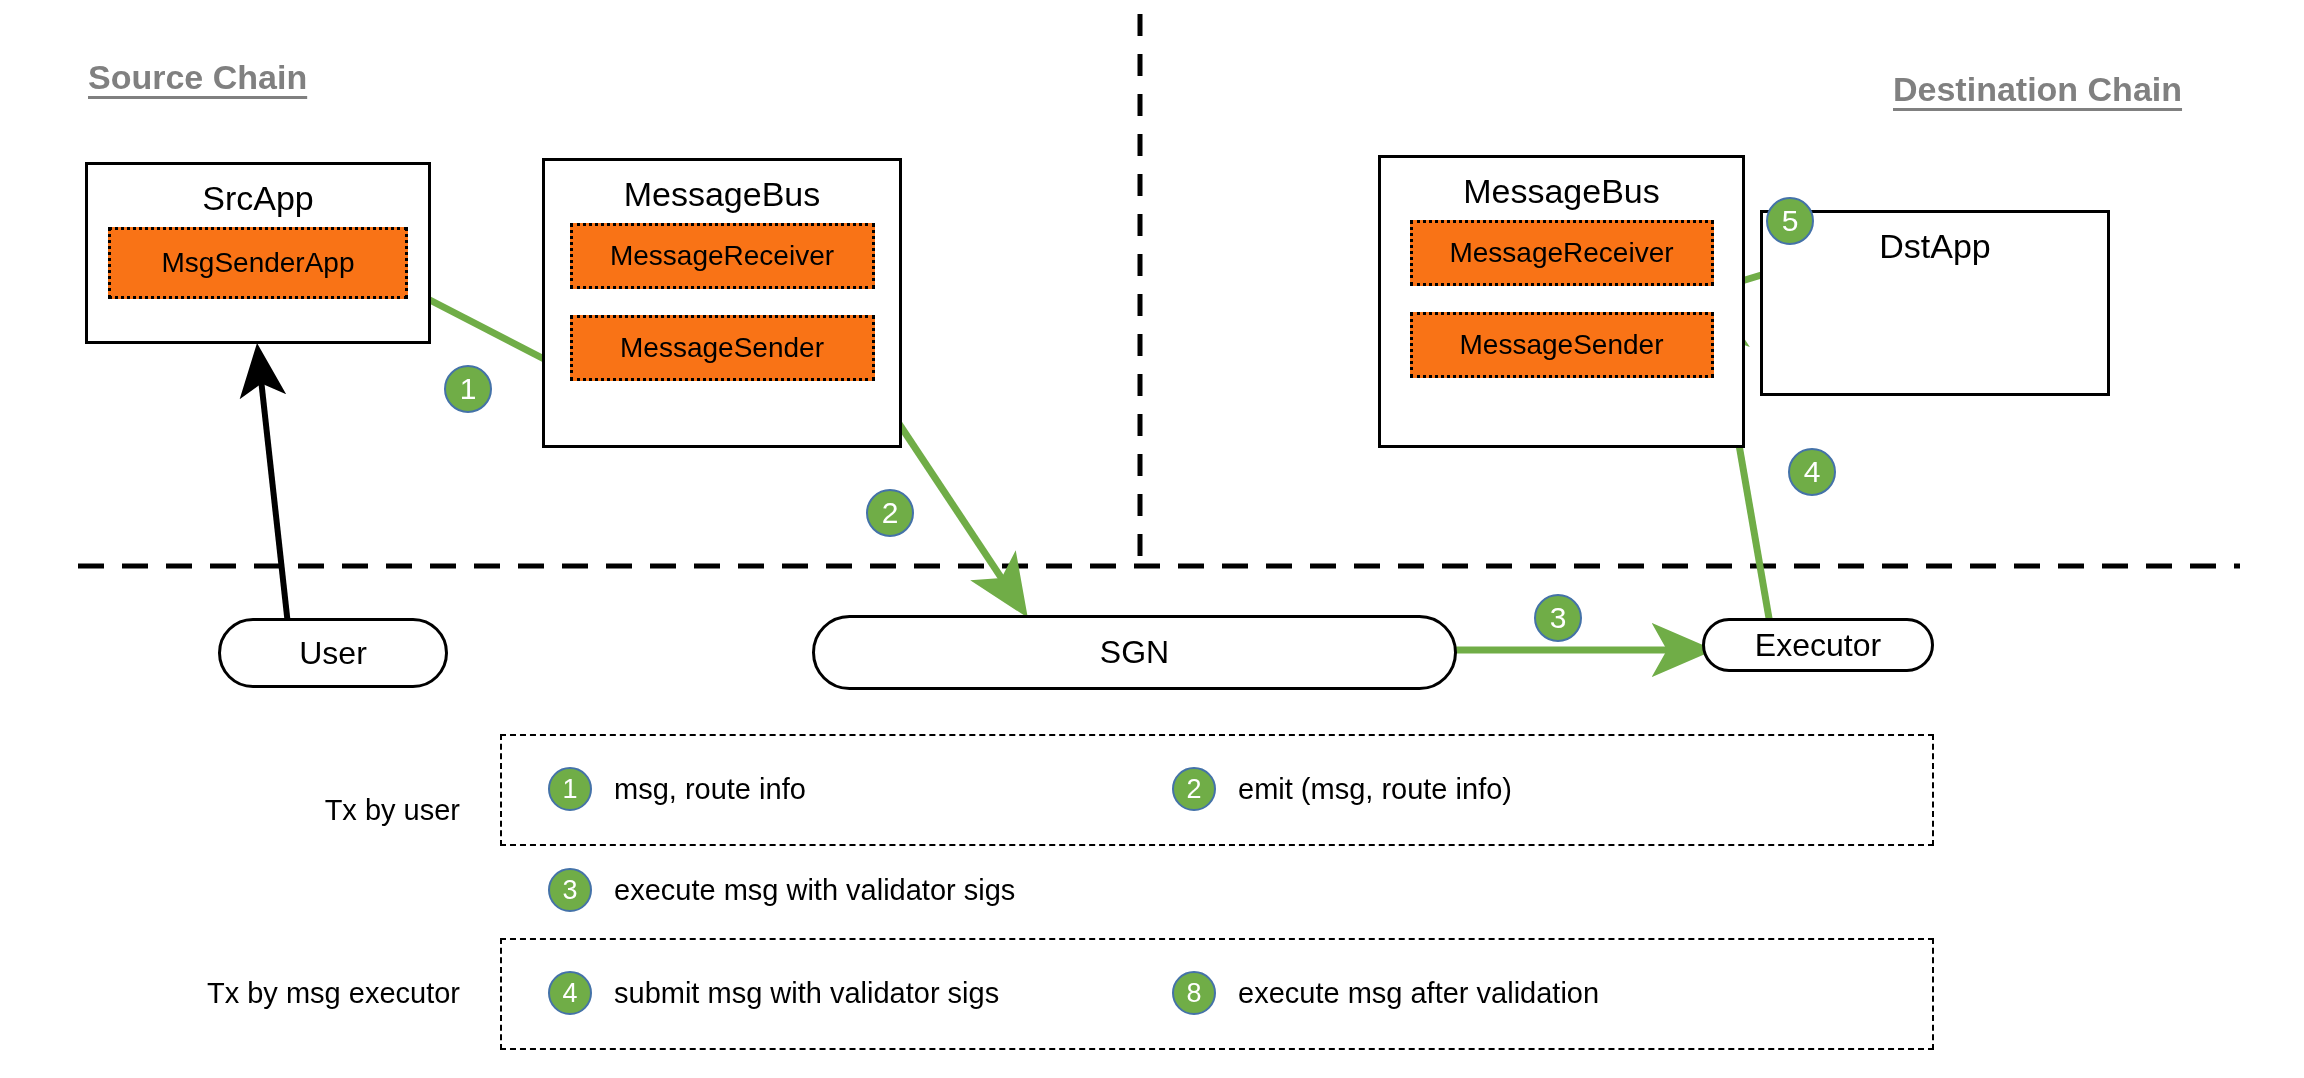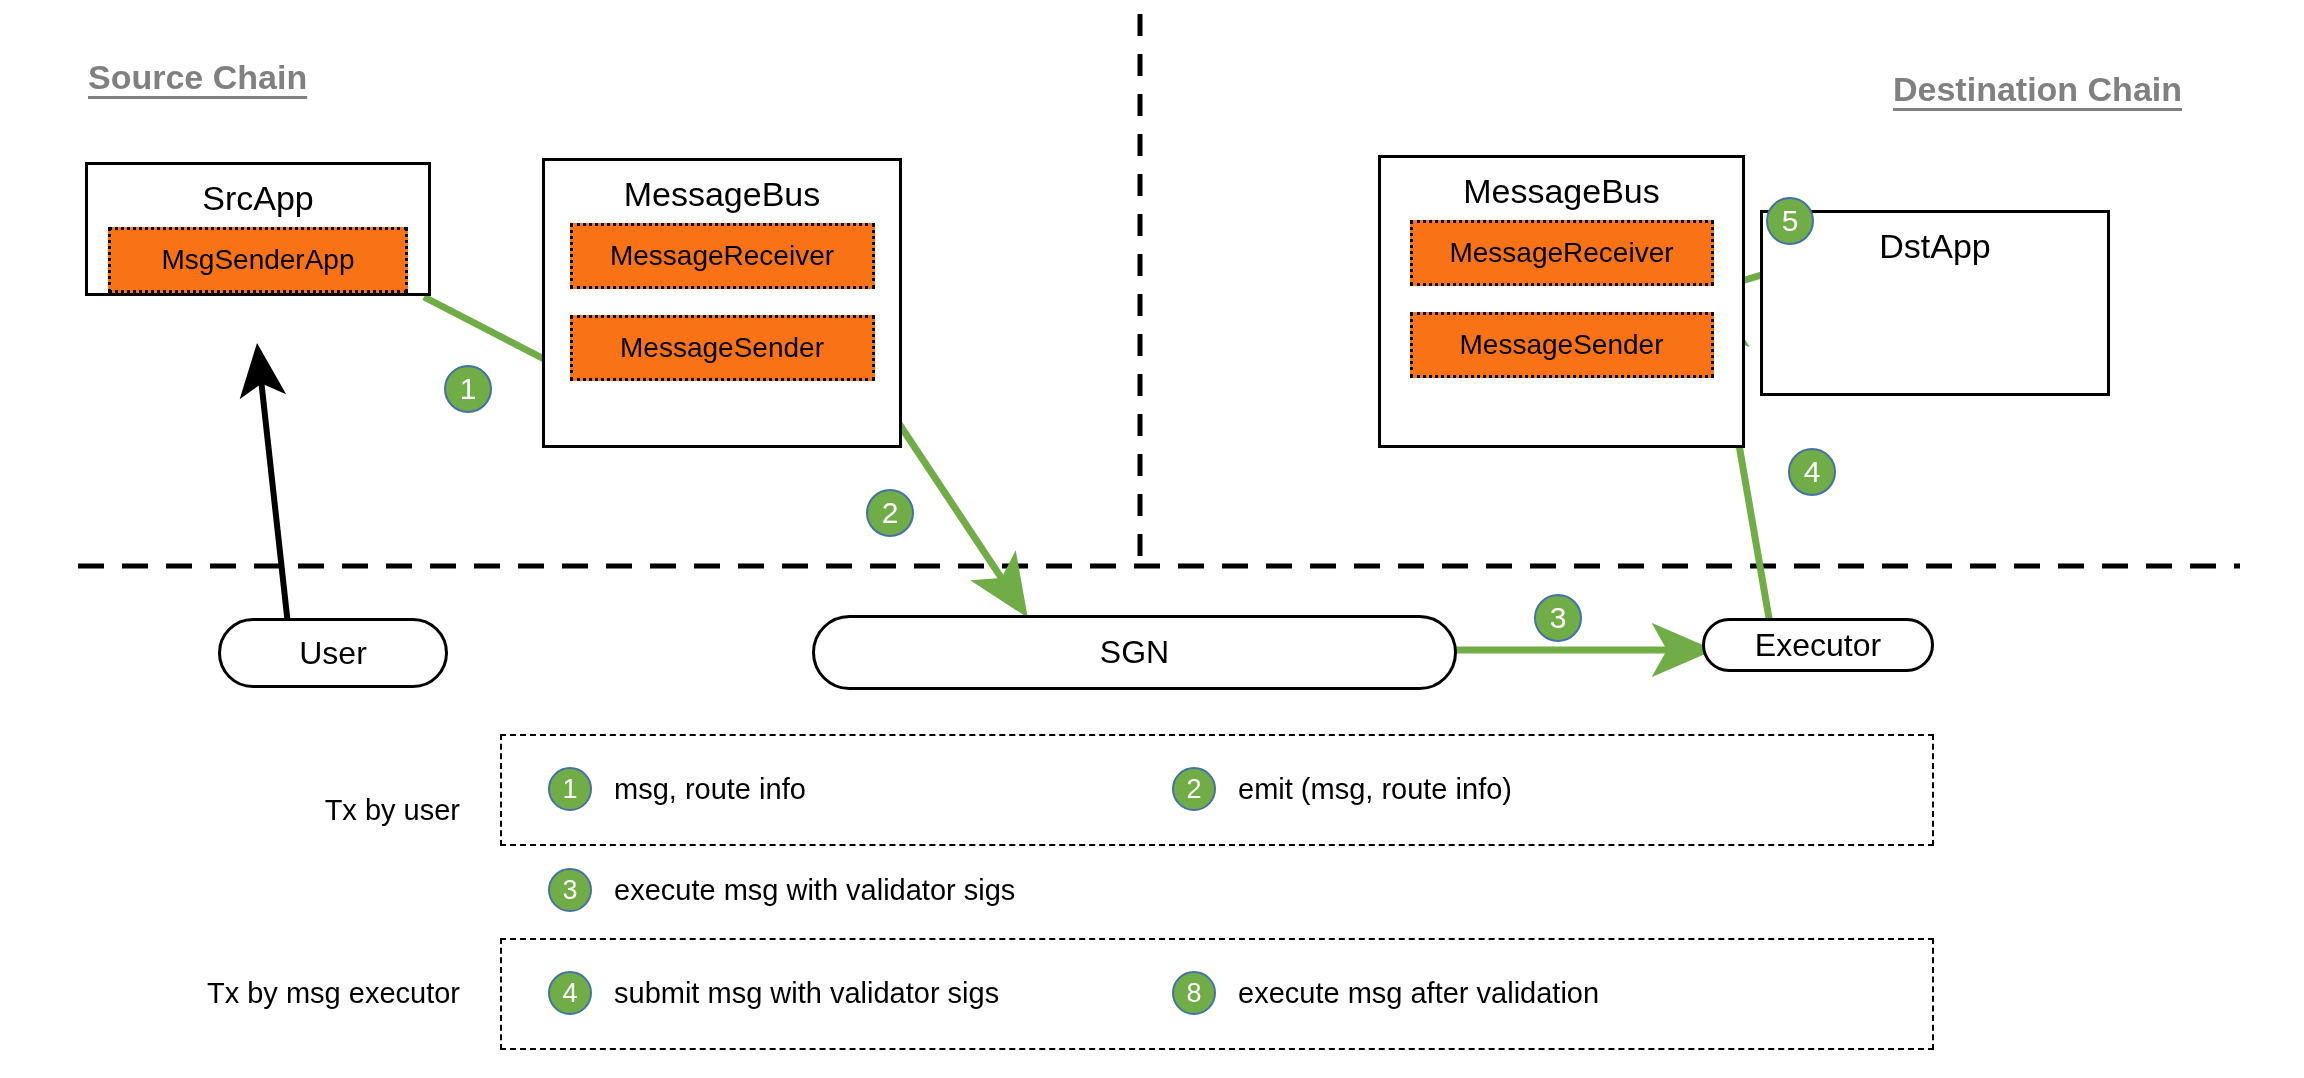--- a/index.html
+++ b/index.html
@@ -158,21 +158,21 @@
     <line x1="1455" y1="650" x2="1704" y2="650" stroke="#70AD47" stroke-width="7" marker-end="url(#greenArrow)"></line>
 
     <line x1="1770" y1="624" x2="1714" y2="300" stroke="#70AD47" stroke-width="7" marker-end="url(#greenArrow)"></line>
 
     <line x1="1712" y1="290" x2="1844" y2="250" stroke="#70AD47" stroke-width="7" marker-end="url(#greenArrow)"></line>
   </svg>
 
   <div class="chain-title" style="left:88px; top:58px;">Source Chain</div>
   <div class="chain-title" style="left:1880px; top:70px;margin-left:13px;">Destination Chain</div>
 
-  <div class="node-box" style="left:85px; top:162px; width:346px; height:134px;">
+  <div class="node-box" style="left:85px; top:162px; width:346px; height:182px;">
     <div class="node-title">SrcApp</div>
     <div class="sub-box" style="width:300px; height:72px;">MsgSenderApp</div>
   </div>
 
   <div class="node-box" style="left:542px; top:158px; width:360px; height:290px;">
     <div class="node-title">MessageBus</div>
     <div class="sub-box" style="width:305px; height:66px;">MessageReceiver</div>
     <div class="sub-box" style="width:305px; height:66px; margin-top:26px;">MessageSender</div>
   </div>
 

